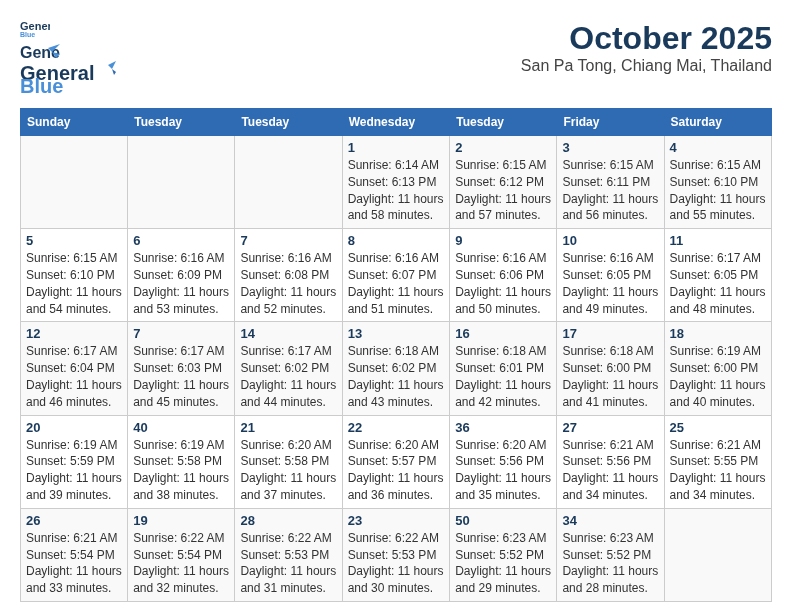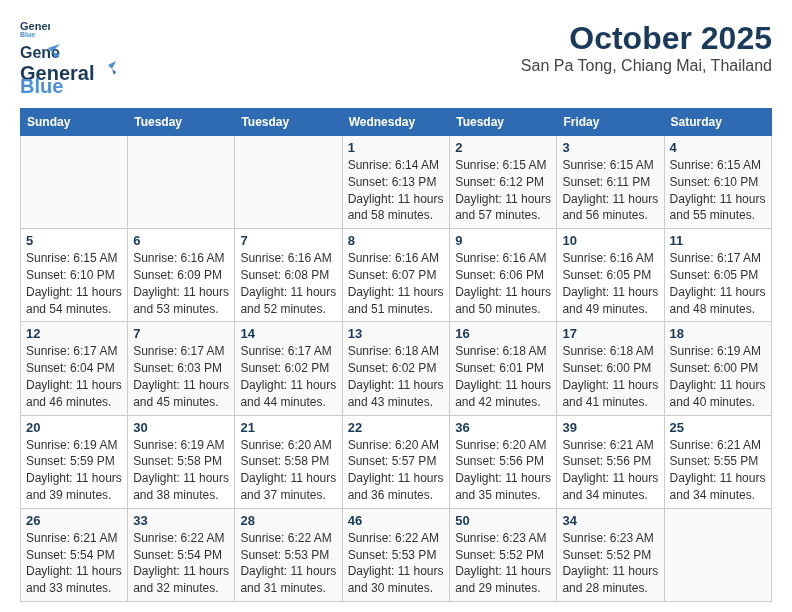--- a/index.html
+++ b/index.html
@@ -263,21 +263,21 @@
       </tr>
       <tr>
         <td>
           <span class="day-num">20</span>
           <div class="day-info" style="white-space: pre-line;">Sunrise: 6:19 AM
 Sunset: 5:59 PM
 Daylight: 11 hours
 and 39 minutes.</div>
         </td>
         <td>
-          <span class="day-num">30</span>
+          <span class="day-num">40</span>
           <div class="day-info" style="white-space: pre-line;">Sunrise: 6:19 AM
 Sunset: 5:58 PM
 Daylight: 11 hours
 and 38 minutes.</div>
         </td>
         <td>
           <span class="day-num">21</span>
           <div class="day-info" style="white-space: pre-line;">Sunrise: 6:20 AM
 Sunset: 5:58 PM
 Daylight: 11 hours
@@ -291,21 +291,21 @@
 and 36 minutes.</div>
         </td>
         <td>
           <span class="day-num">36</span>
           <div class="day-info" style="white-space: pre-line;">Sunrise: 6:20 AM
 Sunset: 5:56 PM
 Daylight: 11 hours
 and 35 minutes.</div>
         </td>
         <td>
-          <span class="day-num">39</span>
+          <span class="day-num">27</span>
           <div class="day-info" style="white-space: pre-line;">Sunrise: 6:21 AM
 Sunset: 5:56 PM
 Daylight: 11 hours
 and 34 minutes.</div>
         </td>
         <td>
           <span class="day-num">25</span>
           <div class="day-info" style="white-space: pre-line;">Sunrise: 6:21 AM
 Sunset: 5:55 PM
 Daylight: 11 hours
@@ -314,35 +314,35 @@
       </tr>
       <tr>
         <td>
           <span class="day-num">26</span>
           <div class="day-info" style="white-space: pre-line;">Sunrise: 6:21 AM
 Sunset: 5:54 PM
 Daylight: 11 hours
 and 33 minutes.</div>
         </td>
         <td>
-          <span class="day-num">33</span>
+          <span class="day-num">19</span>
           <div class="day-info" style="white-space: pre-line;">Sunrise: 6:22 AM
 Sunset: 5:54 PM
 Daylight: 11 hours
 and 32 minutes.</div>
         </td>
         <td>
           <span class="day-num">28</span>
           <div class="day-info" style="white-space: pre-line;">Sunrise: 6:22 AM
 Sunset: 5:53 PM
 Daylight: 11 hours
 and 31 minutes.</div>
         </td>
         <td>
-          <span class="day-num">46</span>
+          <span class="day-num">23</span>
           <div class="day-info" style="white-space: pre-line;">Sunrise: 6:22 AM
 Sunset: 5:53 PM
 Daylight: 11 hours
 and 30 minutes.</div>
         </td>
         <td>
           <span class="day-num">50</span>
           <div class="day-info" style="white-space: pre-line;">Sunrise: 6:23 AM
 Sunset: 5:52 PM
 Daylight: 11 hours

